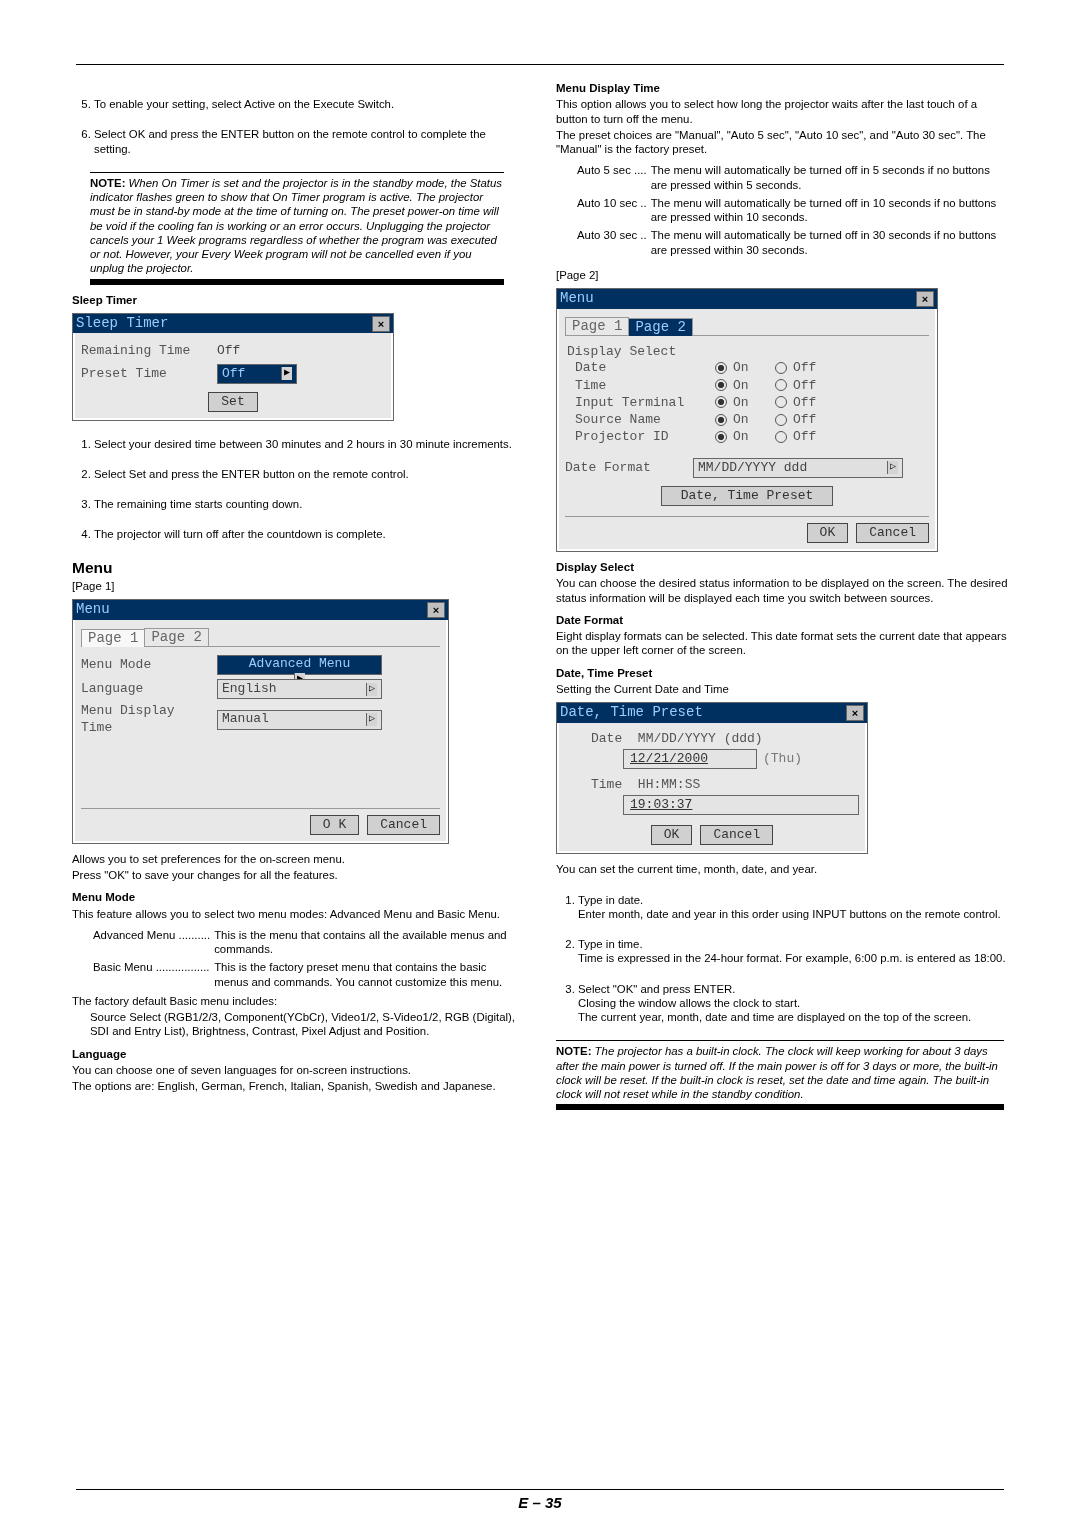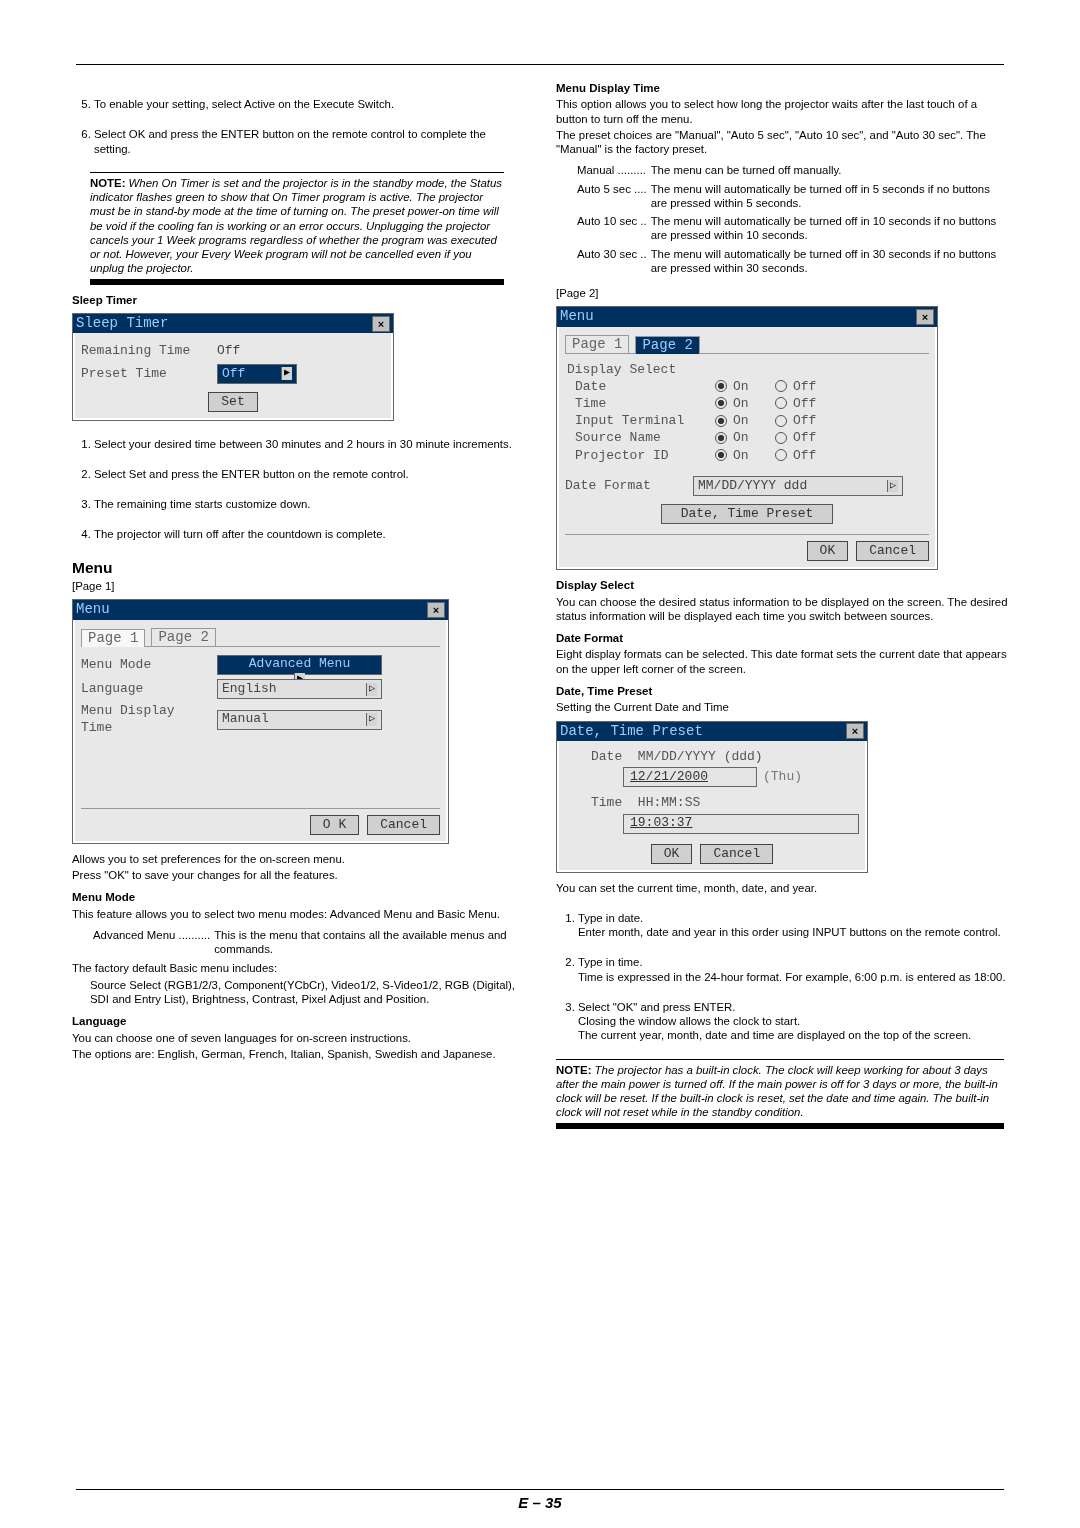--- a/index.html
+++ b/index.html
@@ -71,21 +71,21 @@
     font-family: Helvetica, Arial, sans-serif;
     font-weight: bold;
     font-size: 11px;
     width: 16px;
     height: 14px;
     line-height: 14px;
     text-align: center;
     border: 1px solid #666;
   }
   .ui .body { padding: 6px 8px 8px 8px; color: #444; }
-  .tabs { margin: 2px 0 8px 0; font-family: "Courier New", monospace; font-size: 14px; color:#666; display:flex; gap:7px; border-bottom:1px solid #999;text-align:center; }
+  .tabs { margin: 2px 0 8px 0; font-family: "Courier New", monospace; font-size: 14px; color:#666; display:flex; gap:0; border-bottom:1px solid #999;text-align:center; }
   .tab { padding: 0 6px; border: 1px solid #999; border-bottom: none; background:#e8e8e8; margin-right:-1px; }
   .tab.active { background: #f8f8f8; position:relative; top:1px; }
   .tab.activeblue { background: #003060; color:#9cf; position:relative; top:1px; }
   .field { display:flex; align-items:center; margin: 4px 0; gap:8px; }
   .field .lbl { width: 128px; color:#555; }
   .combo {
     display:flex; align-items:center; justify-content:space-between;
     border: 1px solid #666; background:#e0e0e0;
     padding: 0 4px; min-width: 160px; color:#444; height:18px;
   }
@@ -162,21 +162,21 @@
           </div>
           <div style="text-align:center; margin-top:8px;">
             <span class="btn">Set</span>
           </div>
         </div>
       </div>
 
       <ol style="margin-left:4px;">
         <li>Select your desired time between 30 minutes and 2 hours in 30 minute increments.</li>
         <li>Select Set and press the ENTER button on the remote control.</li>
-        <li>The remaining time starts customize down.</li>
+        <li>The remaining time starts counting down.</li>
         <li>The projector will turn off after the countdown is complete.</li>
       </ol>
 
       <h2>Menu</h2>
       <p>[Page 1]</p>
 
       <div class="ui" style="width:375px;">
         <div class="titlebar">
           <span>Menu</span>
           <span class="close">×</span>
@@ -220,43 +220,43 @@
 
       <h3>Menu Mode</h3>
       <p>This feature allows you to select two menu modes: Advanced Menu and Basic Menu.</p>
 
       <table class="features">
         <tbody>
             <tr>
           <td>Advanced Menu ..........</td>
           <td>This is the menu that contains all the available menus and commands.</td>
         </tr>
+        <tr>
+          <td>Basic Menu .................</td>
+          <td>This is the factory preset menu that contains the basic menus and commands. You cannot customize this menu.</td>
+        </tr>
       </tbody>
         </table>
 
       <p>The factory default Basic menu includes:</p>
       <p style="margin-left:18px">Source Select (RGB1/2/3, Component(YCbCr), Video1/2, S-Video1/2, RGB (Digital), SDI and Entry List), Brightness, Contrast, Pixel Adjust and Position.</p>
 
       <h3>Language</h3>
       <p>You can choose one of seven languages for on-screen instructions.</p>
       <p>The options are: English, German, French, Italian, Spanish, Swedish and Japanese.</p>
     </div>
 
     <div>
 
       <h3 style="margin-top:0">Menu Display Time</h3>
       <p>This option allows you to select how long the projector waits after the last touch of a button to turn off the menu.</p>
       <p>The preset choices are "Manual", "Auto 5 sec", "Auto 10 sec", and "Auto 30 sec". The "Manual" is the factory preset.</p>
 
       <table class="features">
         <tbody>
-            <tr>
-              <td>Manual .........</td>
-              <td>The menu can be turned off manually.</td>
-            </tr>
         <tr>
               <td>Auto 5 sec ....</td>
               <td>The menu will automatically be turned off in 5 seconds if no buttons are pressed within 5 seconds.</td>
             </tr>
         <tr>
               <td>Auto 10 sec ..</td>
               <td>The menu will automatically be turned off in 10 seconds if no buttons are pressed within 10 seconds.</td>
             </tr>
         <tr>
               <td>Auto 30 sec ..</td>

